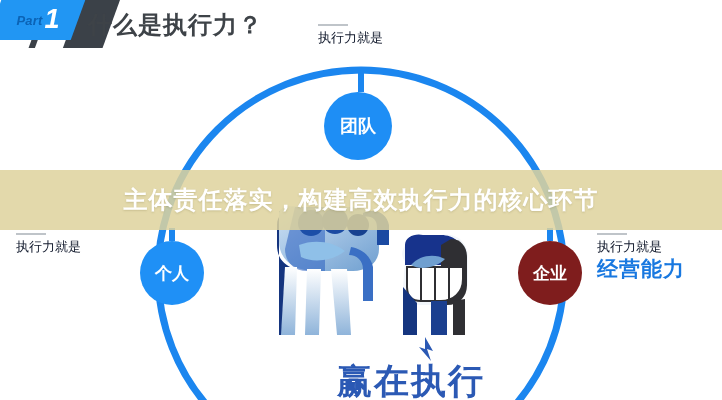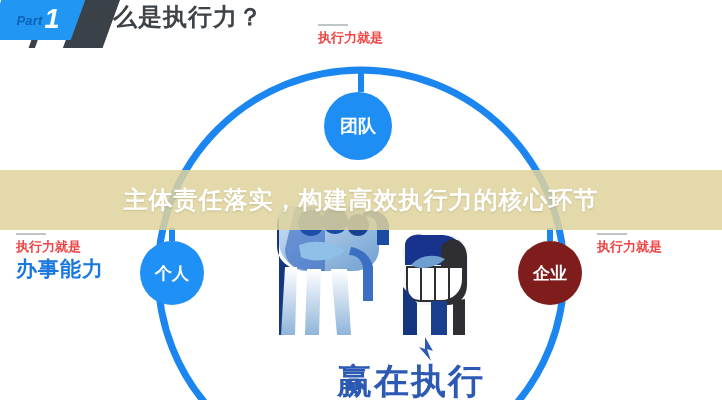--- a/index.html
+++ b/index.html
@@ -79,21 +79,21 @@
     top: -6px;
     width: 28px;
     height: 58px;
     background: #ffffff;
     transform: skewX(-20deg);
     z-index: 2;
   }
   .header-title {
     position: absolute;
     left: 88px;
-    top: 1px;
+    top: 9px;
     font-size: 24px;
     font-weight: bold;
     color: #3e4348;
     letter-spacing: 1px;
     white-space: nowrap;
     z-index: 4;
   }
 
   
   .ring-svg {
@@ -147,22 +147,22 @@
     z-index: 6;
   }
   .lbl .dash {
     width: 30px;
     height: 2px;
     background: #bfc4c9;
     margin-bottom: 5px;
   }
   .lbl .sub {
     font-size: 13px;
-    font-weight: bold;
-    color: #ef4444;
+    font-weight: normal;
+    color: #0f172a;
     line-height: 1.15;
     white-space: nowrap;
   }
   .lbl .main {
     font-size: 21px;
     font-weight: bold;
     color: #1878e0;
     line-height: 1.15;
     letter-spacing: 1px;
     white-space: nowrap;
@@ -261,26 +261,26 @@
   </div>
 
   <div class="lbl lbl-top">
     <div class="dash"></div>
     <div class="sub">执行力就是</div>
   </div>
 
   <div class="lbl lbl-left">
     <div class="dash"></div>
     <div class="sub">执行力就是</div>
-    <div class="main">办事能力</div>
   </div>
 
   <div class="lbl lbl-right">
     <div class="dash"></div>
     <div class="sub">执行力就是</div>
+    <div class="main">经营能力</div>
   </div>
 
   <svg class="illus" viewBox="0 0 230 195">
     <defs>
       <linearGradient id="g1" x1="0" y1="0" x2="1" y2="1">
         <stop offset="0%" stop-color="#cfe2f5"></stop>
         <stop offset="100%" stop-color="#6f9fd0"></stop>
       </linearGradient>
       <linearGradient id="g2" x1="0" y1="0" x2="0" y2="1">
         <stop offset="0%" stop-color="#ffffff"></stop>

